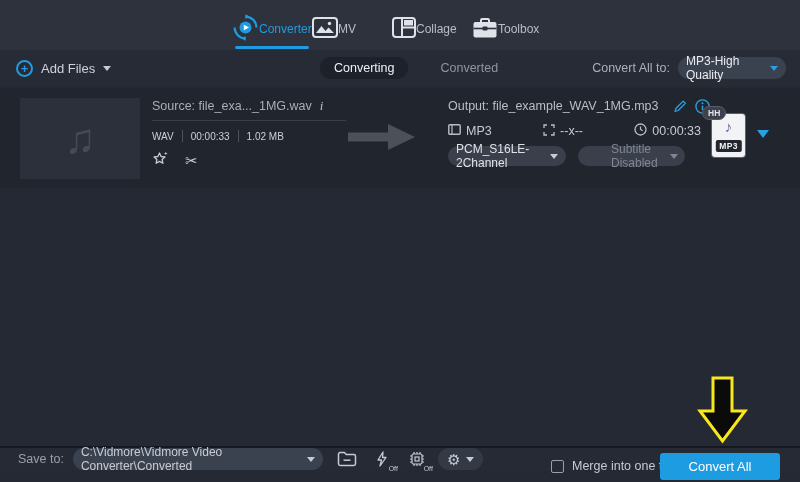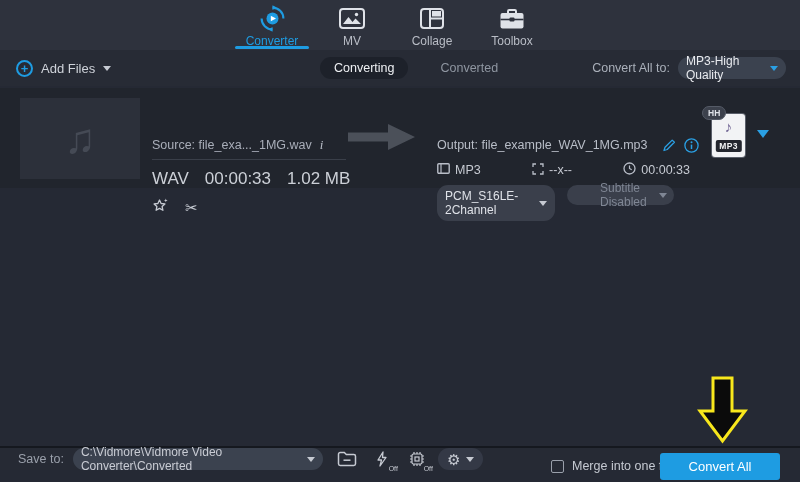--- a/index.html
+++ b/index.html
@@ -3,21 +3,21 @@
 <meta charset="utf-8">
 <style>
   * { margin:0; padding:0; box-sizing:border-box; }
   html,body { background:#14161c; }
   body { font-family:"Liberation Sans", sans-serif; }
   .app { position:relative; width:800px; height:482px; overflow:hidden; background:#252934; }
 
   
   .topnav { position:relative; height:50px; background:#2e323d; }
   .tabs { position:absolute; left:232px; top:0; display:flex; }
-  .tab { position:relative; width:80px; height:50px; display:flex; flex-direction:column; align-items:center; padding-top:5px; cursor:pointer; }
+  .tab { position:relative; width:80px; height:50px; display:flex; flex-direction:row; align-items:center; padding-top:5px; cursor:pointer; }
   .tab .icon-box { height:27px; display:flex; align-items:center; justify-content:center; }
   .tab-label { font-size:12px; color:#b9bdc6; margin-top:2px; }
   .tab.active .tab-label { color:#1e9ce2; }
   .tab.active::after { content:""; position:absolute; bottom:1px; left:3px; right:3px; height:3px; background:#1e9ce2; border-radius:2px; }
 
   
   .toolbar { position:relative; height:36px; background:#272b35; display:flex; align-items:center; }
   .add-files { display:flex; align-items:center; gap:8px; margin-left:16px; cursor:pointer; }
   .plus-circle { width:17px; height:17px; border:2px solid #1e9ce2; border-radius:50%; color:#1e9ce2; font-size:13px; line-height:13px; text-align:center; font-weight:bold; }
   .add-files-label { color:#cfd3da; font-size:13px; }
@@ -32,38 +32,38 @@
   .select { background:#3b424f; height:22px; border-radius:11px; display:flex; align-items:center; justify-content:space-between; padding:0 8px; font-size:12px; color:#e8eaee; cursor:pointer; gap:12px; }
   .quality-select { width:108px; }
 
   
   .main { position:relative; height:360px; background:#252934; }
   .file-row { position:absolute; top:2px; left:0; width:800px; height:100px; background:#21252d; }
   .thumb { position:absolute; left:20px; top:10px; width:120px; height:81px; background:#2c303a; display:flex; align-items:center; justify-content:center; }
   .thumb-note { font-size:42px; color:#454a55; }
 
   .source-block { position:absolute; left:152px; top:9px; width:194px; }
-  .title-row { display:flex; align-items:center; gap:8px; height:18px; font-size:12.5px; color:#a9aeb9; white-space:nowrap;margin-top:39px; }
+  .title-row { display:flex; align-items:center; gap:8px; height:18px; font-size:12.5px; color:#a9aeb9; white-space:nowrap; }
   .info-italic { font-family:"Liberation Serif", serif; font-style:italic; font-size:13px; color:#b9bec8; cursor:pointer; }
   .h-divider { border-bottom:1px solid #3a3f49; margin-top:5px; }
-  .meta-row { display:flex; align-items:center; gap:8px; margin-top:9px; font-size:17px; color:#ccd0d7; white-space:nowrap;text-align:right; }
+  .meta-row { display:flex; align-items:center; gap:8px; margin-top:9px; font-size:10px; color:#ccd0d7; white-space:nowrap;text-align:right; }
   .sep { width:1px; height:12px; background:#4a505c; }
   .tools-row { display:flex; align-items:center; gap:16px; margin-top:9px; }
   .tool-icon { cursor:pointer; color:#c6cad2; font-size:15px; line-height:15px; }
 
   .big-arrow { position:absolute; left:348px; top:35px; }
 
-  .output-block { position:absolute; left:437px; top:9px; width:253px; }
+  .output-block { position:absolute; left:448px; top:9px; width:253px; }
   .out-title { color:#b9bec8; font-size:12.5px; white-space:nowrap; }
   .pencil { margin-left:6px; cursor:pointer; display:flex; align-items:center; }
   .info-circle { margin-left:auto; cursor:pointer; display:flex; align-items:center; }
   .out-meta { display:flex; align-items:center; justify-content:space-between; margin-top:8px; font-size:12.5px; color:#c6cad2; }
   .meta-group { display:flex; align-items:center; gap:5px; white-space:nowrap; }
   .out-selects { display:flex; gap:12px; margin-top:7px; }
-  .audio-select { width:118px; height:36px; background:#3a3f4b; color:#dfe2e8; }
+  .audio-select { width:118px; height:20px; background:#3a3f4b; color:#dfe2e8; }
   .subtitle-select { width:107px; height:20px; background:#3a3f4b; color:#7f8694;padding-left:33px; }
 
   .out-file { position:absolute; left:712px; top:26px; width:60px; height:60px; }
   .doc { position:relative; width:33px; height:43px; background:#f2f3f5; border-radius:3px; box-shadow:0 0 0 1px #5a5f6a; }
   .doc-note { position:absolute; top:4px; left:0; right:0; text-align:center; font-size:15px; color:#6e6292; }
   .doc-label { position:absolute; bottom:5px; left:50%; transform:translateX(-50%); background:#23262e; color:#f2f3f5; font-size:8.5px; font-weight:bold; padding:1px 4px; border-radius:2px; letter-spacing:.3px; }
   .doc-badge { position:absolute; top:-8px; left:-10px; background:#3c414c; border:1px solid #555b67; color:#dfe2e8; font-size:8.5px; font-weight:bold; padding:1px 5px; border-radius:8px; }
   .out-file .caret-big { position:absolute; left:45px; top:16px; width:0; height:0; border-left:6px solid transparent; border-right:6px solid transparent; border-top:8px solid #2aa0e4; cursor:pointer; }
 
   

